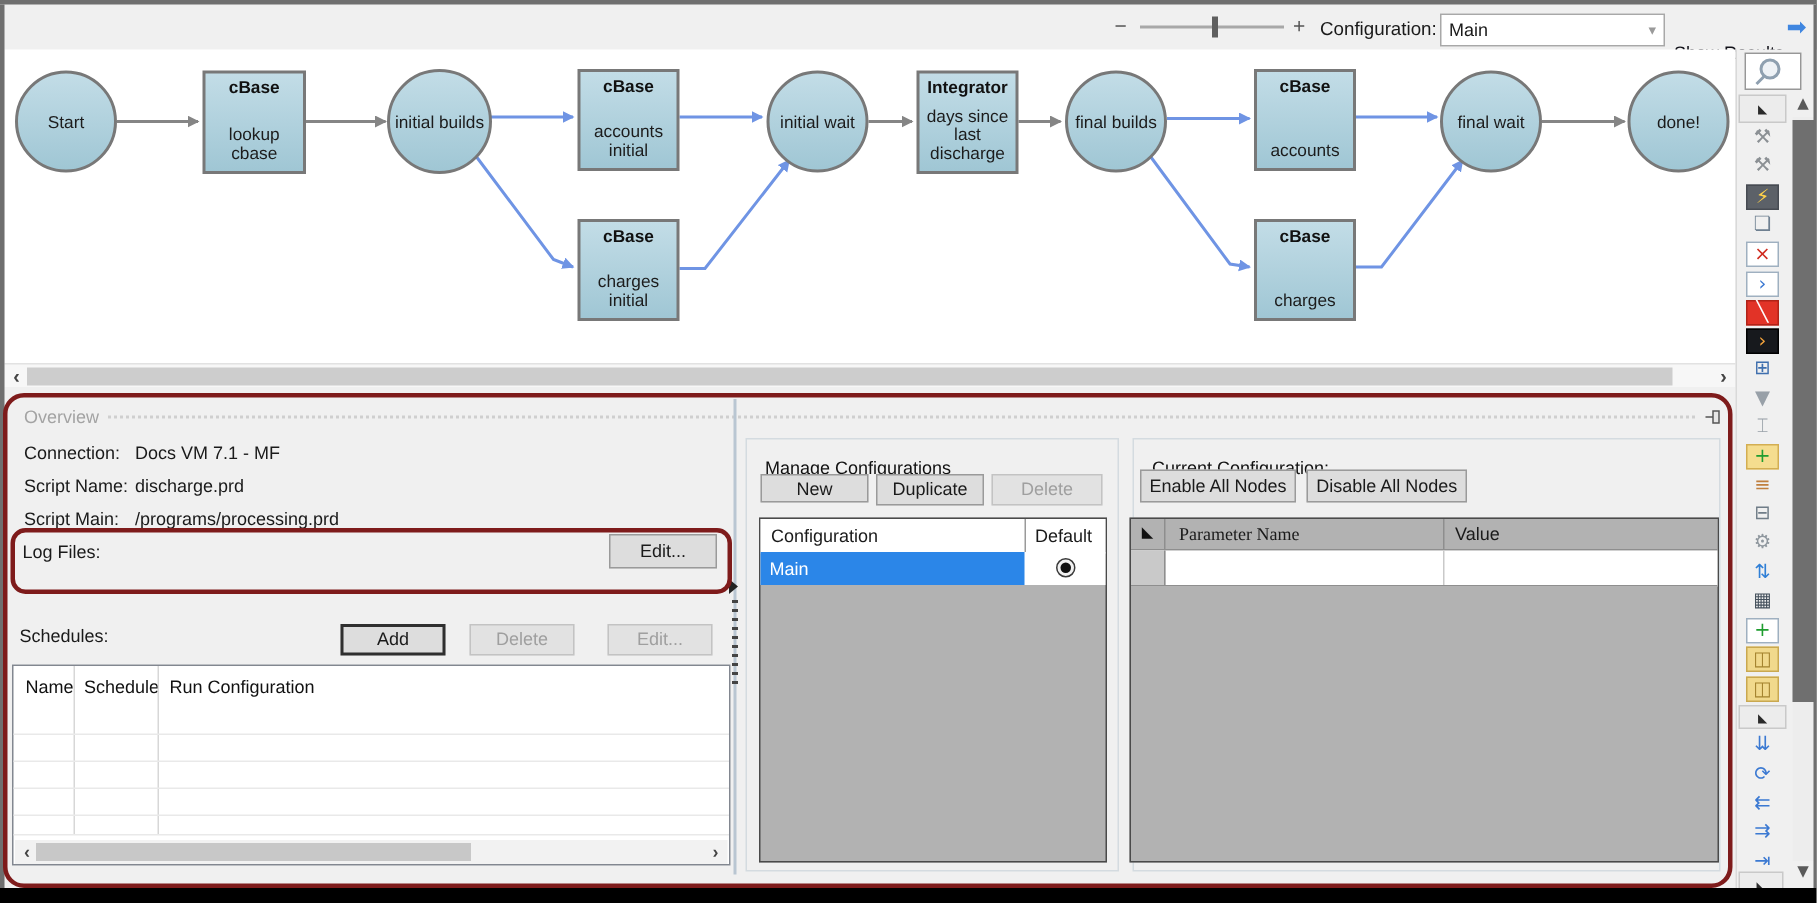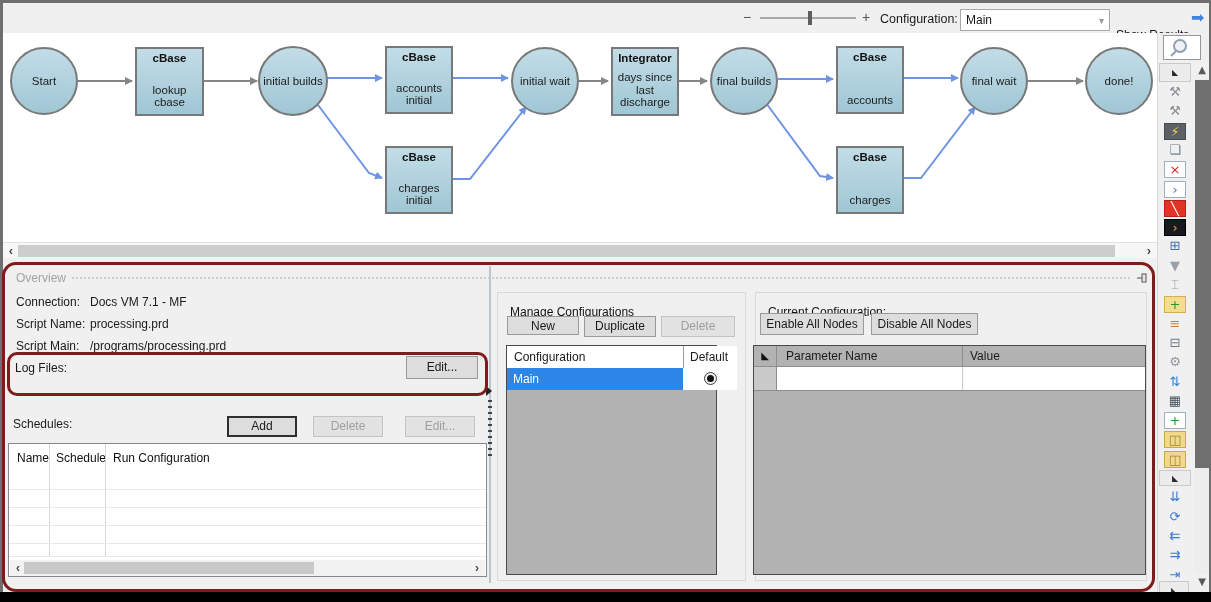--- a/index.html
+++ b/index.html
@@ -66,34 +66,34 @@
   .group{position:absolute;border:1px solid #d4dbe0;box-sizing:border-box;}
   .g-manage{left:497px;top:292px;width:249px;height:289px;}
   .g-current{left:755px;top:292px;width:392px;height:289px;}
   .g-title{position:absolute;top:-8px;left:8px;background:#f0f0f0;padding:0 4px;color:#111;margin-top:20px;}
   .new-btn{left:507px;top:316px;width:72px;height:19px;line-height:19px;}
   .dup-btn{left:584px;top:316px;width:72px;height:21px;line-height:19px;}
   .del2-btn{left:661px;top:316px;width:74px;height:21px;line-height:19px;}
   .en-btn{left:760px;top:313px;width:104px;height:22px;line-height:20px;}
   .dis-btn{left:871px;top:313px;width:107px;height:22px;line-height:20px;}
   
-  .cfg-table{left:506px;top:345px;width:211px;height:230px;background:#b2b2b2;border:1px solid #4a4a4a;box-sizing:border-box;}
+  .cfg-table{left:506px;top:345px;width:232px;height:230px;background:#b2b2b2;border:1px solid #4a4a4a;box-sizing:border-box;}
   .cfg-head{position:absolute;left:0;top:0;width:230px;height:22px;background:#fff;border-bottom:1px solid #9a9a9a;}
   .cfg-head .h1{position:absolute;left:7px;top:4px;}
   .cfg-head .h2{position:absolute;left:183px;top:4px;text-align:center;}
   .cfg-head .vd{position:absolute;left:176px;top:0;width:1px;height:22px;background:#9a9a9a;}
   .cfg-row{position:absolute;left:0;top:22px;width:230px;height:22px;background:#fff;}
   .cfg-row .sel{position:absolute;left:0;top:0;width:176px;height:22px;background:#2b86e8;color:#fff;padding:4px 0 0 6px;box-sizing:border-box;}
   .radio{position:absolute;left:197px;top:4px;width:13px;height:13px;border:1px solid #3a3a3a;border-radius:50%;background:#f2f2f2;box-sizing:border-box;}
   .radio .dot{position:absolute;left:2px;top:2px;width:7px;height:7px;border-radius:50%;background:#111;}
   
   .param-table{left:753px;top:345px;width:393px;height:230px;background:#b2b2b2;border:1px solid #4a4a4a;box-sizing:border-box;}
   .pt-head{position:absolute;left:0;top:0;width:391px;height:20px;background:#b2b2b2;border-bottom:1px solid #8e8e8e;}
   .pt-corner{position:absolute;left:0;top:0;width:22px;height:20px;border-right:1px solid #8e8e8e;color:#111;font-size:10px;line-height:20px;text-align:center;}
-  .pt-head .h1{position:absolute;left:32px;top:3px;} .pt-head .h2{position:absolute;left:216px;top:3px;}
+  .pt-head .h1{position:absolute;left:32px;top:3px;font-family:Liberation Serif, serif;} .pt-head .h2{position:absolute;left:216px;top:3px;}
   .pt-head .vd{position:absolute;left:208px;top:0;width:1px;height:20px;background:#8e8e8e;}
   .pt-row{position:absolute;left:0;top:21px;width:391px;height:23px;background:#fff;border-bottom:1px solid #8e8e8e;}
   .pt-row .rc{position:absolute;left:0;top:0;width:22px;height:23px;background:#c9c9c9;border-right:1px solid #8e8e8e;}
   .pt-row .vd{position:absolute;left:208px;top:0;width:1px;height:23px;background:#c9c9c9;}
   
   .rtoolbar{left:1157px;top:33px;width:54px;height:559px;background:#f0f0f0;border-left:1px solid #d9d9d9;box-sizing:border-box;}
   .searchbox{position:absolute;left:5px;top:2px;width:38px;height:25px;background:#fff;border:1px solid #979797;box-sizing:border-box;}
   .tri-btn{position:absolute;left:1px;top:30px;width:32px;height:19px;background:#ececec;border:1px solid #c9c9c9;box-sizing:border-box;color:#2a2a2a;font-size:8px;line-height:17px;text-align:center;font-family:"DejaVu Sans",sans-serif;}
   .tri-btn.bottom{top:548px;width:30px;}
   .vup{position:absolute;left:36px;top:29px;width:16px;height:16px;color:#5a5a5a;font-size:10px;text-align:center;line-height:16px;font-family:"DejaVu Sans",sans-serif;}
@@ -222,21 +222,21 @@
   <span class="abs ov-title">Overview</span>
   <div class="abs ov-dots"></div>
   <svg class="abs pin" width="12" height="12">
     <rect x="6" y="2" width="4" height="8" fill="#e6e6e6" stroke="#555"></rect>
     <line x1="1" y1="6" x2="6" y2="6" stroke="#555"></line>
   </svg>
 
   <span class="abs fld-label fy1">Connection:</span>
   <span class="abs fld-value fy1">Docs VM  7.1 - MF</span>
   <span class="abs fld-label fy2">Script Name:</span>
-  <span class="abs fld-value fy2">processing.prd</span>
+  <span class="abs fld-value fy2">discharge.prd</span>
   <span class="abs fld-label fy3">Script Main:</span>
   <span class="abs fld-value fy3">/programs/processing.prd</span>
 
   <span class="abs log-label">Log Files:</span>
   <div class="btn edit-log">Edit...</div>
 
   <span class="abs sched-label">Schedules:</span>
   <div class="btn focus add-btn">Add</div>
   <div class="btn disabled del-btn">Delete</div>
   <div class="btn disabled edit-btn">Edit...</div>

